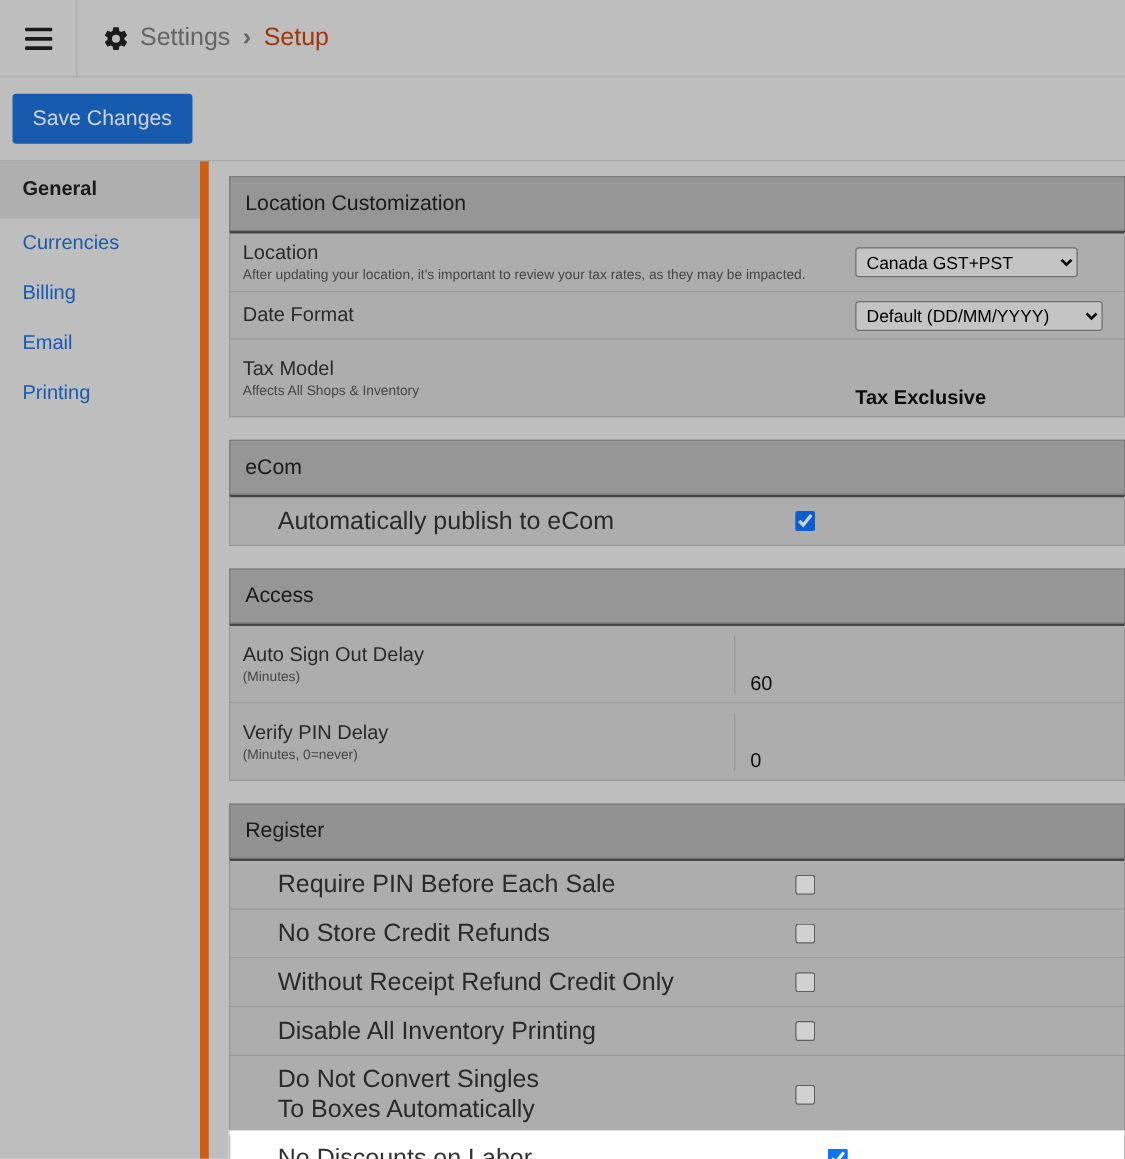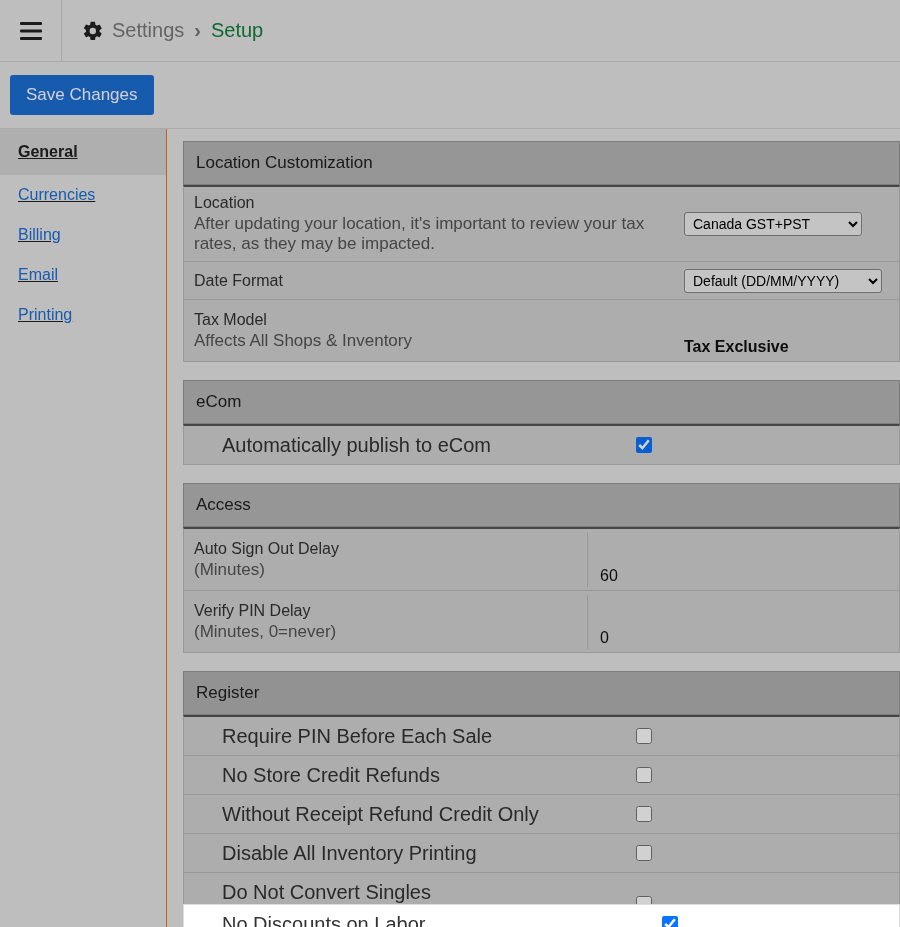--- a/index.html
+++ b/index.html
@@ -55,21 +55,21 @@
   }
   .breadcrumb {
     display: flex;
     align-items: center;
     padding-left: 20px;
     font-size: 20px;
   }
   .gear-icon { margin-right: 8px; display:flex; align-items:center; }
   .bc-settings { color: #7a7a7a; }
   .bc-sep { color: #7a7a7a; margin: 0 10px; font-weight: bold; }
-  .bc-current { color: #15803d; font-weight: 500; }
+  .bc-current { color: #c2410c; font-weight: 500; }
 
   
   .actionbar {
     padding: 13px 10px;
     border-bottom: 1px solid #cfcfcf;
   }
   .btn-primary {
     background: #1d6fd6;
     color: #fff;
     border: none;
@@ -79,23 +79,22 @@
     cursor: pointer;
   }
 
   
   .body {
     display: flex;
     height: calc(927px - 62px - 66px);
   }
   .sidebar {
     width: 167px;
-    border-right: 1px solid #f97316;
+    border-right: 7px solid #f97316;
     padding-top: 0;
-    text-decoration: underline;
   }
   .sidebar-item {
     padding: 11px 18px;
     font-size: 16px;
     color: #1d6fd6;
     cursor: pointer;
   }
   .sidebar-item.active {
     background: #d6d6d6;
     color: #222;
@@ -132,21 +131,21 @@
   }
   .row-label-col {
     flex: 0 0 404px;
     padding: 7px 10px;
     font-size: 16px;
     color: #333;
     border-right: 1px solid #bababa;
   }
   .row-hint {
     display: block;
-    font-size: 17px;
+    font-size: 11px;
     color: #555;
     margin-top: 2px;
   }
   .row-control-col {
     flex: 1;
     padding: 5px 10px;
     display: flex;
     align-items: center;
   }
   .row-control-col .value-text {

